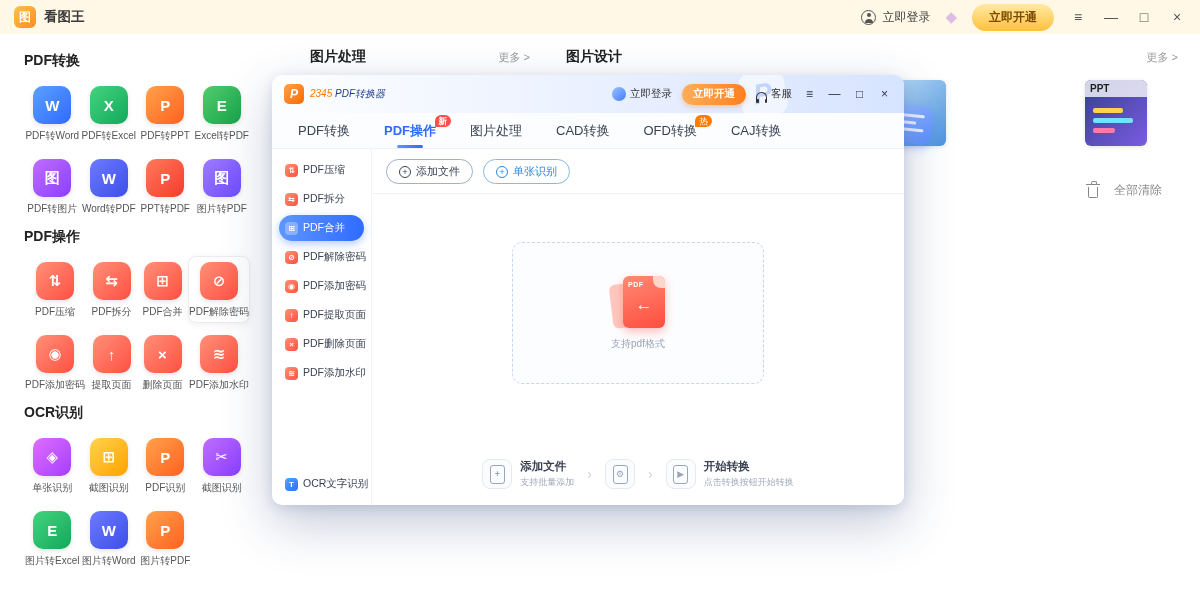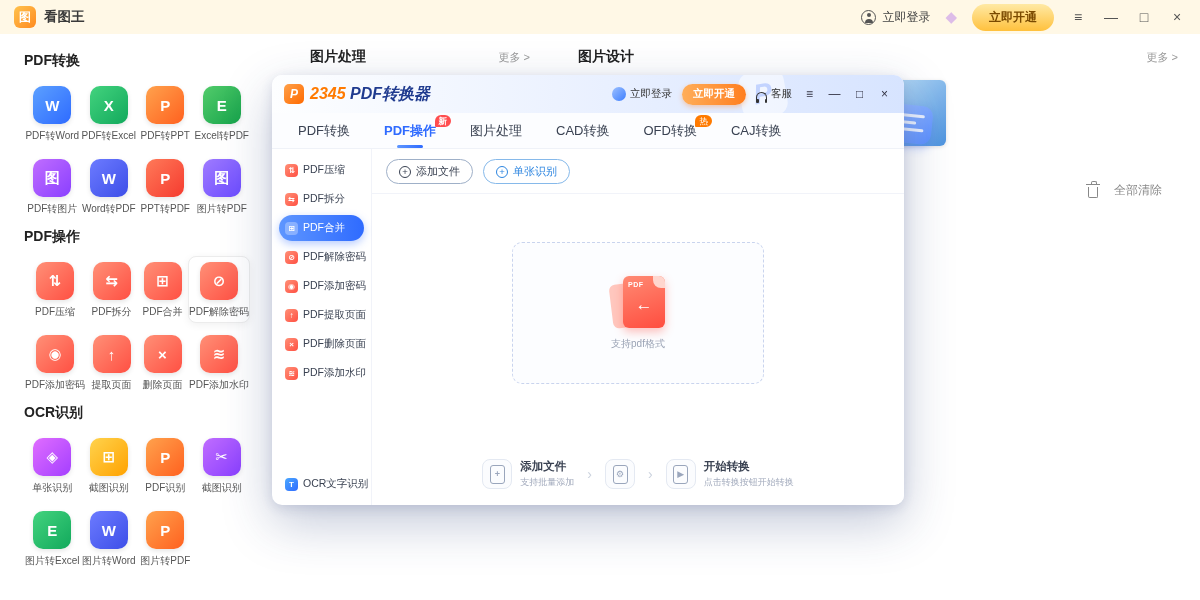--- a/index.html
+++ b/index.html
@@ -27,21 +27,21 @@
   .side-grid{display:grid;grid-template-columns:repeat(4,1fr);row-gap:6px;margin-bottom:4px}
   .side-item{display:flex;flex-direction:column;align-items:center;gap:5px;padding:5px 0 3px;border:1px solid transparent;border-radius:8px;cursor:pointer}
   .side-item.hl{border-color:#ECECEC;background:#fff;box-shadow:0 2px 8px rgba(0,0,0,.06)}
   .side-ic{width:38px;height:38px;border-radius:10px;color:#fff;font-size:15px;font-weight:bold;display:flex;align-items:center;justify-content:center;box-shadow:0 2px 5px rgba(0,0,0,.10)}
   .side-label{font-size:10px;color:#555;white-space:nowrap}
 
   
   .main{position:absolute;top:34px;left:264px;right:0;bottom:0;background:#fff}
   .main-head{display:flex;align-items:center;padding:14px 22px 0 46px}
   .mh-group1{width:220px;display:flex;align-items:center;justify-content:space-between}
-  .mh-group2{flex:1;display:flex;align-items:center;justify-content:space-between;margin-left:48px}
+  .mh-group2{flex:1;display:flex;align-items:center;justify-content:space-between;margin-left:36px}
   .mh-title{font-size:14px;font-weight:bold;color:#222}
   .mh-more{font-size:11px;color:#999;cursor:pointer}
   .cards{position:absolute;top:46px;left:0;right:0;height:72px}
   .card{position:absolute;top:0;width:62px;height:66px;border-radius:6px;overflow:hidden;box-shadow:0 1px 4px rgba(0,0,0,.12);cursor:pointer}
   .card::before{content:"";position:absolute;top:0;left:0;right:0;height:17px;background:rgba(255,255,255,.78)}
   .card-label{position:absolute;top:3px;left:5px;font-size:10px;font-weight:bold;color:#222;z-index:2}
   .card.c0{left:620px;background:linear-gradient(135deg,#BFE0F7,#4D93DF)}
   .card.c0::before{display:none}
   .card.c0 .tag{position:absolute;top:18px;left:5px;width:10px;height:24px;background:#E23B2E;border-radius:2px}
   .card.c1{left:687px;background:linear-gradient(135deg,#EFF8E4 20%,#8CC63F)}
@@ -57,21 +57,21 @@
   .card.c3 .bar3{position:absolute;left:8px;top:48px;width:22px;height:5px;background:#FF7AA8;border-radius:2px}
   .clear-all{position:absolute;top:148px;right:38px;display:flex;align-items:center;gap:16px;font-size:12px;color:#888;cursor:pointer}
   .trash{width:10px;height:11px;border:1.3px solid #888;border-top:none;border-radius:0 0 2px 2px;position:relative;margin-top:3px}
   .trash::before{content:"";position:absolute;top:-3px;left:-3px;right:-3px;height:1.3px;background:#888}
   .trash::after{content:"";position:absolute;top:-5.5px;left:1.5px;width:4px;height:2px;border:1.3px solid #888;border-bottom:none;border-radius:2px 2px 0 0}
 
   
   .modal{position:absolute;left:272px;top:75px;width:632px;height:430px;border-radius:10px;background:#fff;box-shadow:0 18px 50px rgba(40,60,120,.28),0 3px 12px rgba(40,60,120,.14);z-index:10}
   .m-titlebar{height:38px;border-radius:10px 10px 0 0;background:linear-gradient(90deg,#FDFEFF 0%,#ECF2FF 45%,#D7E4FF 100%);display:flex;align-items:center;padding:0 12px;position:relative;overflow:hidden}
   .m-logo{width:20px;height:20px;border-radius:5px;background:linear-gradient(135deg,#FFA14A,#FF6A00);color:#fff;font-weight:bold;font-style:italic;font-size:12px;display:flex;align-items:center;justify-content:center;margin-right:6px;flex-shrink:0}
-  .m-brand{font-size:16px;font-weight:bold;font-style:italic;white-space:nowrap}
+  .m-brand{font-size:10px;font-weight:normal;font-style:italic;white-space:nowrap}
   .m-brand .num{color:#FF7A00}
   .m-brand .name{color:#203B8F}
   .m-watermark{position:absolute;right:118px;top:-4px;width:46px;height:46px;border-radius:12px;background:rgba(255,255,255,.55);transform:rotate(-10deg);display:flex;align-items:center;justify-content:center;font-size:28px;font-weight:bold;font-style:italic;color:rgba(61,110,255,.25)}
   .m-tb-right{margin-left:auto;display:flex;align-items:center;gap:10px;position:relative;z-index:2}
   .m-login{display:flex;align-items:center;gap:4px;font-size:10.5px;color:#333;cursor:pointer}
   .m-avatar{width:14px;height:14px;border-radius:50%;background:linear-gradient(135deg,#9CC0FF,#3D7EFF)}
   .m-upgrade{background:linear-gradient(90deg,#FFAE5A,#FF7E1F);color:#fff;font-size:10.5px;font-weight:bold;padding:3.5px 11px;border-radius:12px;border:none;cursor:pointer;box-shadow:0 2px 5px rgba(255,126,31,.35)}
   .m-service{display:flex;align-items:center;gap:4px;font-size:10.5px;color:#333;cursor:pointer}
   .headset{width:11px;height:8px;border:1.5px solid #333;border-bottom:none;border-radius:6px 6px 0 0;position:relative;margin-top:3px}
   .headset::before,.headset::after{content:"";position:absolute;bottom:-3px;width:2.5px;height:4px;background:#333;border-radius:1px}
@@ -263,20 +263,26 @@
       <div class="mh-group2">
         <span class="mh-title">图片设计</span>
         <span class="mh-more">更多 &gt;</span>
       </div>
     </div>
 
     <div class="cards">
       <div class="card c0">
           <span class="tag"></span>
         </div>
+      <div class="card c3">
+        <span class="card-label">PPT</span>
+        <span class="bar1"></span>
+          <span class="bar2"></span>
+          <span class="bar3"></span>
+      </div>
     </div>
 
     <div class="clear-all">
       <span class="trash"></span>
       <span>全部清除</span>
     </div>
   </main>
 
   <div class="modal">
     <div class="m-titlebar">

